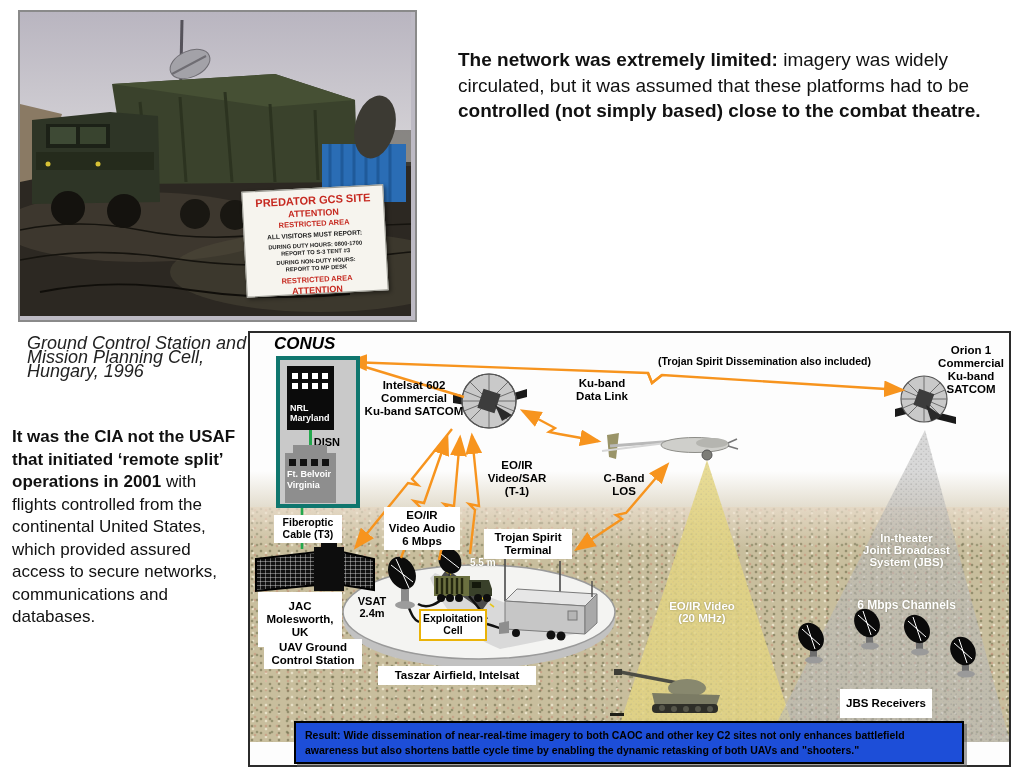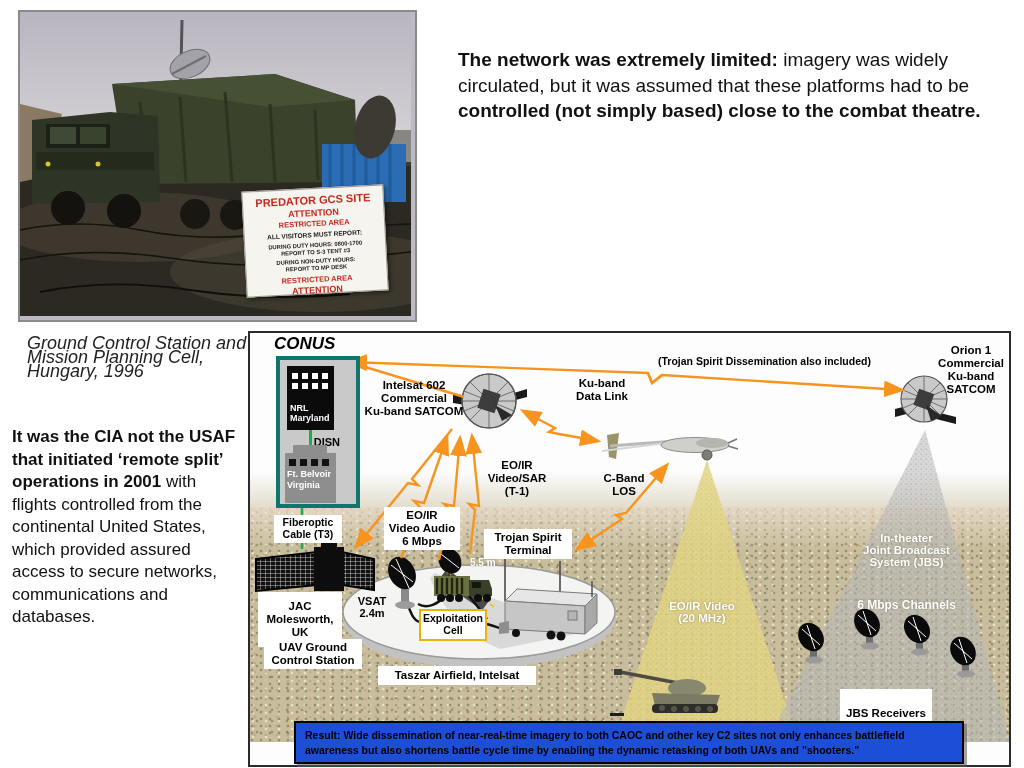--- a/index.html
+++ b/index.html
@@ -74,21 +74,21 @@
   #lbl-eoirsar{left:232px;top:126px;width:70px;font-size:11.5px;}
   #lbl-cband{left:346px;top:139px;width:56px;font-size:11.5px;}
   #lbl-eoiraudio{left:134px;top:174px;width:76px;font-size:11.5px;padding:2px 0;}
   #lbl-trojan{left:234px;top:196px;width:88px;font-size:11.5px;padding:2px 0;}
   #lbl-vsat{left:102px;top:262px;width:40px;font-size:11px;}
   #lbl-55{left:220px;top:224px;font-size:10px;}
   #lbl-exploit{left:169px;top:276px;width:68px;font-size:10.5px;padding:2px 0;box-sizing:border-box;}
   #lbl-eoirvideo{left:402px;top:267px;width:100px;font-size:11.5px;}
   #lbl-jbscone{left:604px;top:199px;width:105px;font-size:11.5px;}
   #lbl-jbschan{left:604px;top:238px;width:105px;font-size:12px;margin-top:27px;}
-  #lbl-jbsrec{left:590px;top:356px;width:92px;font-size:11.5px;padding:18px 0;}
+  #lbl-jbsrec{left:590px;top:356px;width:92px;font-size:11.5px;padding:8px 0;}
   #result-box{left:44px;top:388px;width:670px;background:#1d4ed8;border:2px solid #000;
               box-shadow:3px 3px 0 rgba(90,90,90,.55);box-sizing:border-box;
               padding:5px 9px;font-size:10.5px;font-weight:bold;line-height:1.4;}
 </style>
 </head>
 <body>
 
 <div id="slide">
 
   <div class="abs" id="photo">

